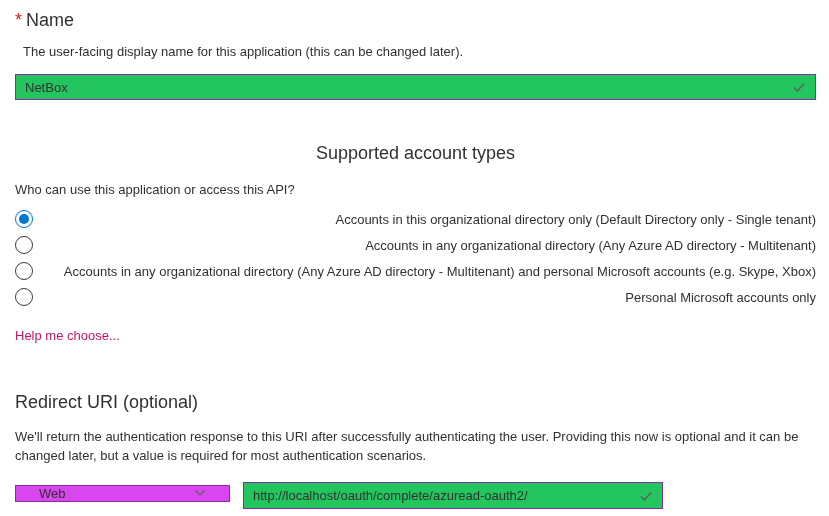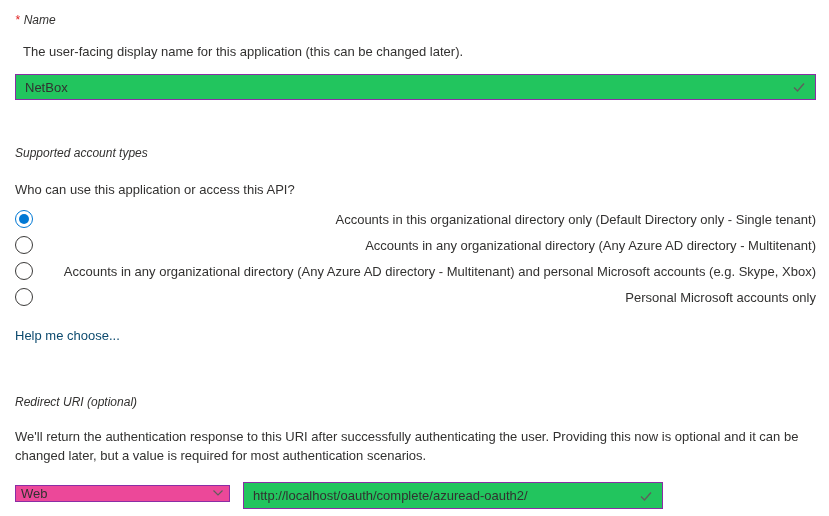--- a/index.html
+++ b/index.html
@@ -11,26 +11,25 @@
     overflow: hidden;
     font-family: "Liberation Sans", "DejaVu Sans", sans-serif;
     color: #323130;
   }
   .page {
     padding: 10px 13px 0 15px;
     box-sizing: border-box;
     width: 829px;
   }
   .section-title {
-    font-size: 12px;
+    font-size: 18px;
     font-weight: 400;
     line-height: 20px;
     margin: 0;
     color: #323130;
-    font-style: italic;
   }
   .required-asterisk {
     color: #e02020;
     margin-right: 4px;
   }
   .desc {
     font-size: 13px;
     line-height: 16px;
     margin: 14px 0 0 8px;
   }
@@ -52,21 +51,21 @@
     margin: 0;
     background: transparent;
     font-family: "Liberation Sans", "DejaVu Sans", sans-serif;
     font-size: 13px;
     color: #323130;
     min-width: 0;
   }
   .name-input-box { width: 801px; }
   .icon-svg { flex: none; display: block; }
 
-  .title-gap-lg { margin-top: 43px; }
+  .title-gap-lg { margin-top: 43px; text-align: center; }
   .question {
     font-size: 13px;
     line-height: 16px;
     margin: 19px 0 0 0;
   }
   .radio-list {
     list-style: none;
     margin: 8px 0 0 0;
     padding: 0;
   }
@@ -94,46 +93,46 @@
     content: '';
     position: absolute;
     top: 3px; left: 3px; right: 3px; bottom: 3px;
     border-radius: 50%;
     background: #0078d4;
   }
   .help-link {
     display: inline-block;
     margin-top: 18px;
     font-size: 13px;
-    color: #0c4a6e;
+    color: #be185d;
     text-decoration: none;
     cursor: pointer;
   }
   .redirect-title { margin-top: 48px; }
   .redirect-desc {
     font-size: 13px;
     line-height: 19px;
     margin: 15px 0 0 0;
     max-width: 805px;
   }
   .uri-row {
     margin-top: 12px;
     display: flex;
     align-items: center;
   }
   .platform-select {
     width: 215px;
     height: 17px;
     box-sizing: border-box;
     border: 1px solid #8a2da5;
-    background: #ec4899;
+    background: #d946ef;
     display: flex;
     align-items: center;
     justify-content: space-between;
-    padding: 0 5px;
+    padding: 0 23px;
     font-size: 13px;
     cursor: pointer;
     margin-right: 13px;
   }
   .uri-input-box {
     width: 420px;
     height: 27px;
     margin-top: 5px;
   }
 </style>

